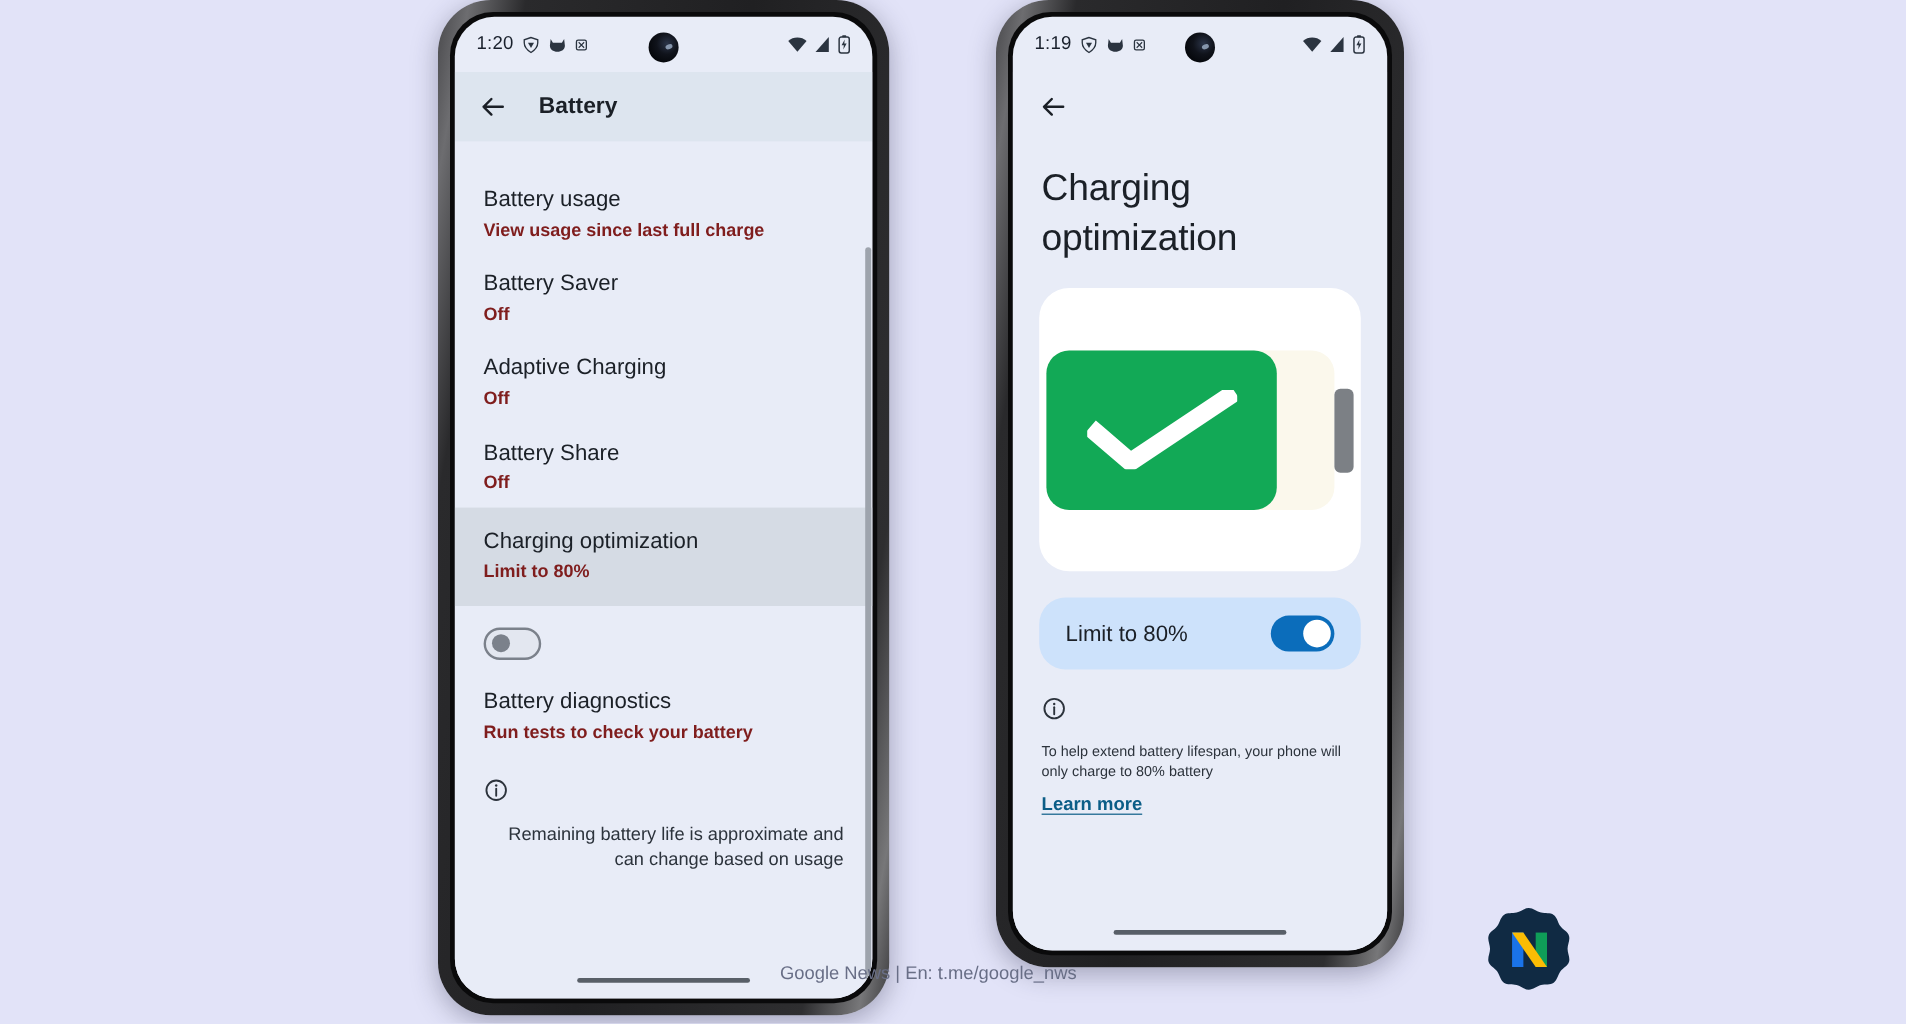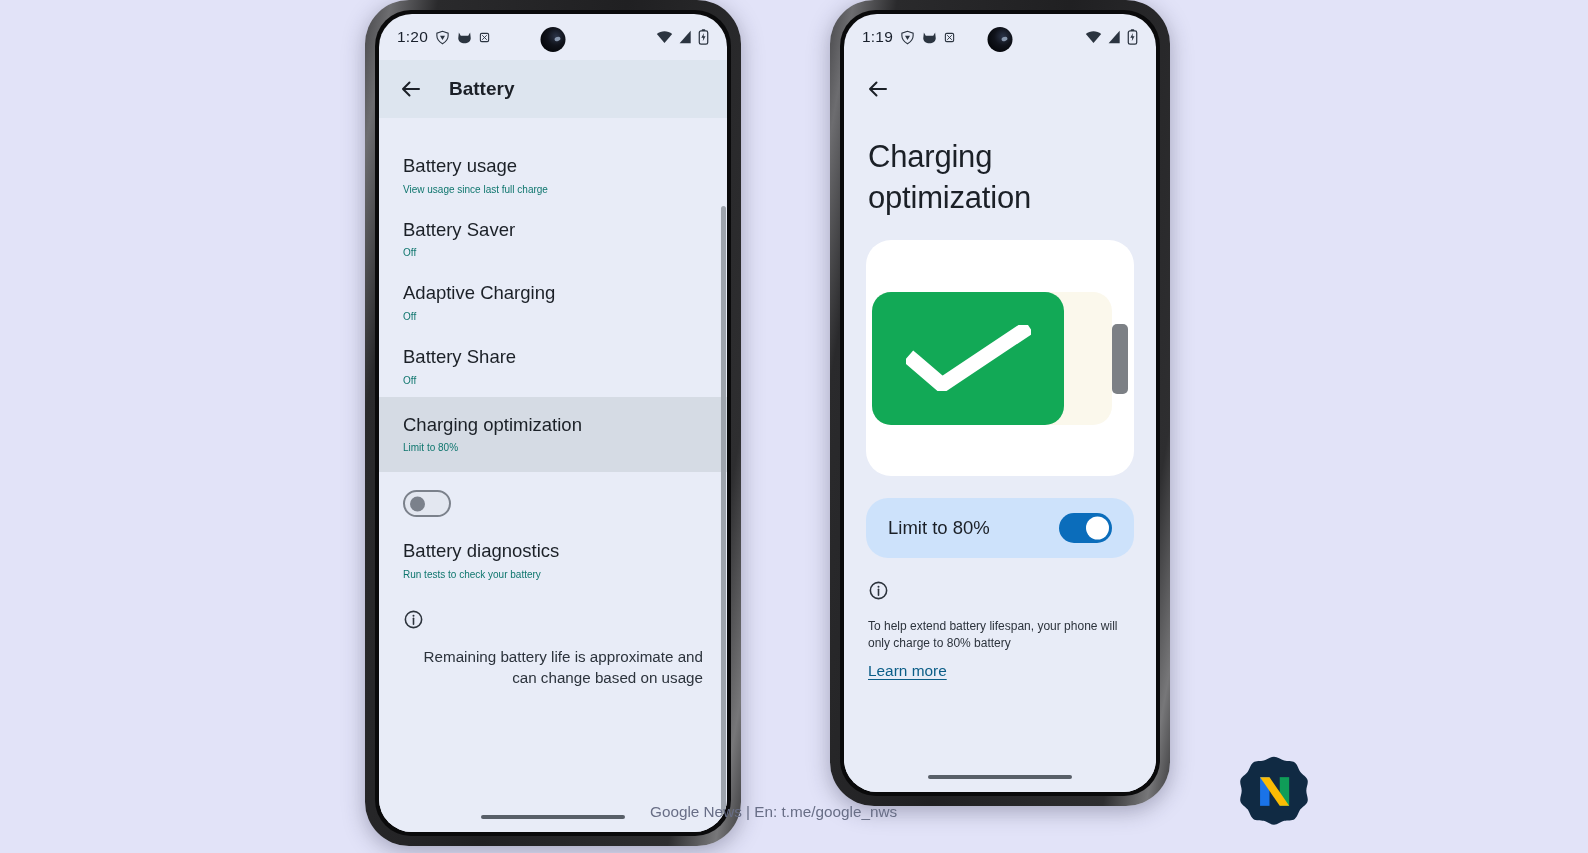--- a/index.html
+++ b/index.html
@@ -38,21 +38,21 @@
   .appbar{ height:58px; background:#dde5ef; display:flex; align-items:center; padding:0 20px; gap:26px;font-weight:bold; }
   .appbar .title{ font-size:19px; color:#1b2027; }
   .backarrow{ width:24px; height:24px; display:block; }
 
   
   .scrollarea{ position:relative; height:calc(100% - 104px); background:#e8ecf7; }
   .list{ padding-top:24px; }
   .row{ padding:12px 24px 10px 24px; }
   .row.highlight{ background:#d5dbe4; padding-top:16px; padding-bottom:18px; }
   .row .t{ font-size:18.5px; color:#1b2027; line-height:1.28; }
-  .row .s{ font-size:10px; color:#0f766e; margin-top:5px; line-height:1.3; }
+  .row .s{ font-size:15px; color:#7f1d1d; margin-top:5px; line-height:1.3;font-weight:bold; }
   .row.withtoggle{ display:flex; align-items:flex-start; }
   .row.withtoggle .txt{ flex:1; }
 
   .toggle-off{ width:48px; height:27px; border-radius:14px; border:2px solid #7b818b;
                background:#e3e7f0; position:relative; margin-top:6px; flex:0 0 auto; }
   .toggle-off::after{ content:""; position:absolute; left:5px; top:50%; transform:translateY(-50%);
                       width:15px; height:15px; border-radius:50%; background:#7b818b; }
 
   .footnote{ padding:18px 24px 0 24px;text-align:right; }
   .infoicon{ width:21px; height:21px; display:block; }
@@ -89,21 +89,21 @@
   .rfoot{ padding:22px 24px 0 24px; }
   .rfoot .ftext{ font-size:12px; color:#2c333c; line-height:1.38; margin-top:17px; max-width:320px; }
   .learn{ display:inline-block; margin-top:10px; font-size:15.4px; color:#0b5d87;
           text-decoration:underline; text-underline-offset:3px; }
 
   
   .watermark{ position:absolute; left:650px; top:802px; width:420px; line-height:1.28;
               font-size:15.3px; color:#686e86; }
   .logo{ position:absolute; left:1233px; top:755px; width:82px; height:82px; }
 
-  a{ color:inherit; }
+  a{ color:inherit;font-weight:bold; }
 </style>
 </head>
 <body>
 
 <div class="stage">
 
   <div class="phone" id="phone-left">
     <div class="inner">
       <div class="screen">
 

